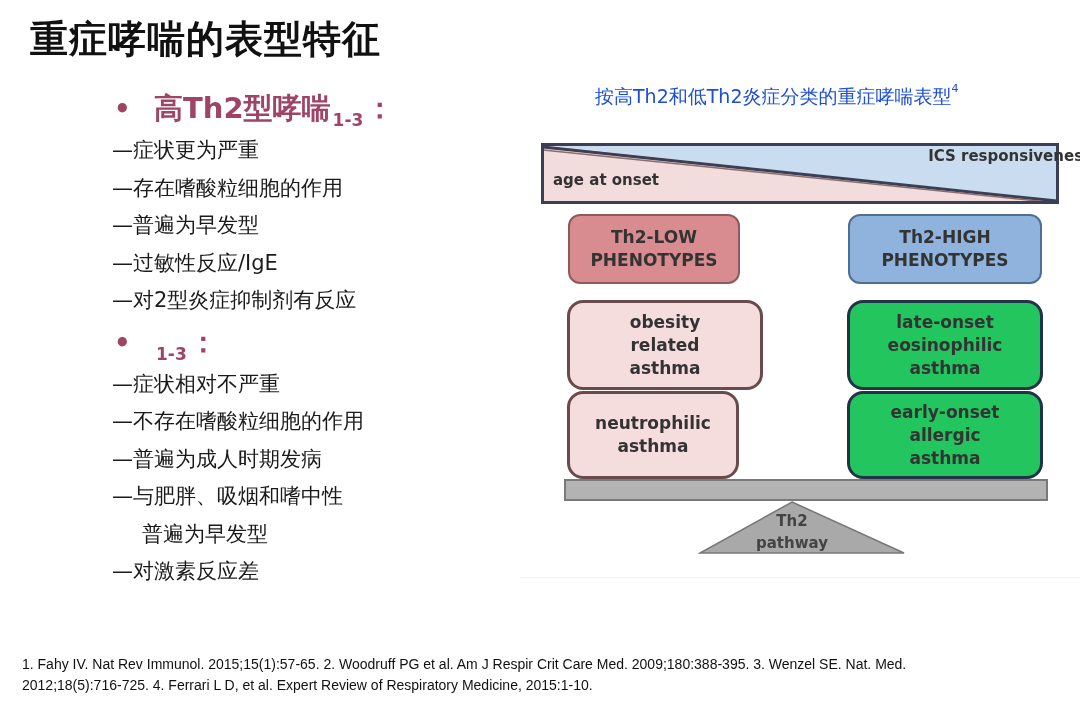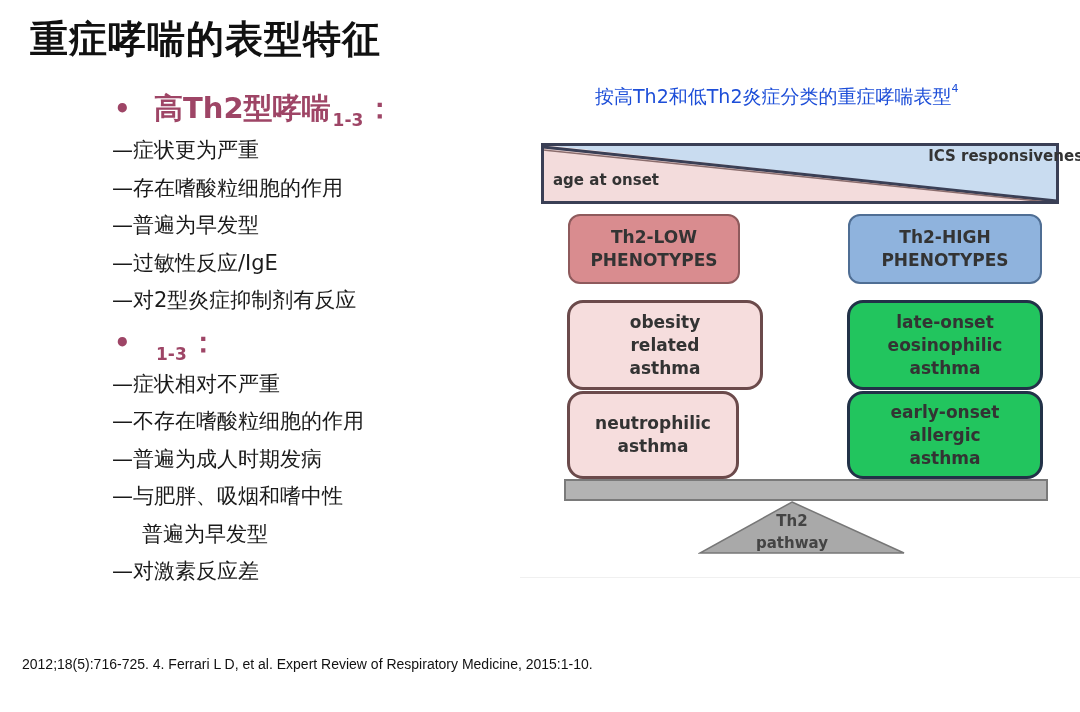--- a/index.html
+++ b/index.html
@@ -155,14 +155,15 @@
 <svg class="fulcrum" width="208" height="54" viewBox="0 0 208 54">
   <polygon points="94,1 206,52 2,52" fill="#a9a9a9" stroke="#777" stroke-width="1.5"></polygon>
 </svg>
 <div class="fulcrum-label">
   <div>Th2</div>
   <div>pathway</div>
 </div>
 <div class="diagram-bottom-line"></div>
 
 <div class="refs">
+  <div>1. Fahy IV. Nat Rev Immunol. 2015;15(1):57-65. 2. Woodruff PG et al. Am J Respir Crit Care Med. 2009;180:388-395. 3. Wenzel SE. Nat. Med.</div>
   <div>2012;18(5):716-725. 4. Ferrari L D, et al. Expert Review of Respiratory Medicine, 2015:1-10.</div>
 </div>
 
 </body></html>

